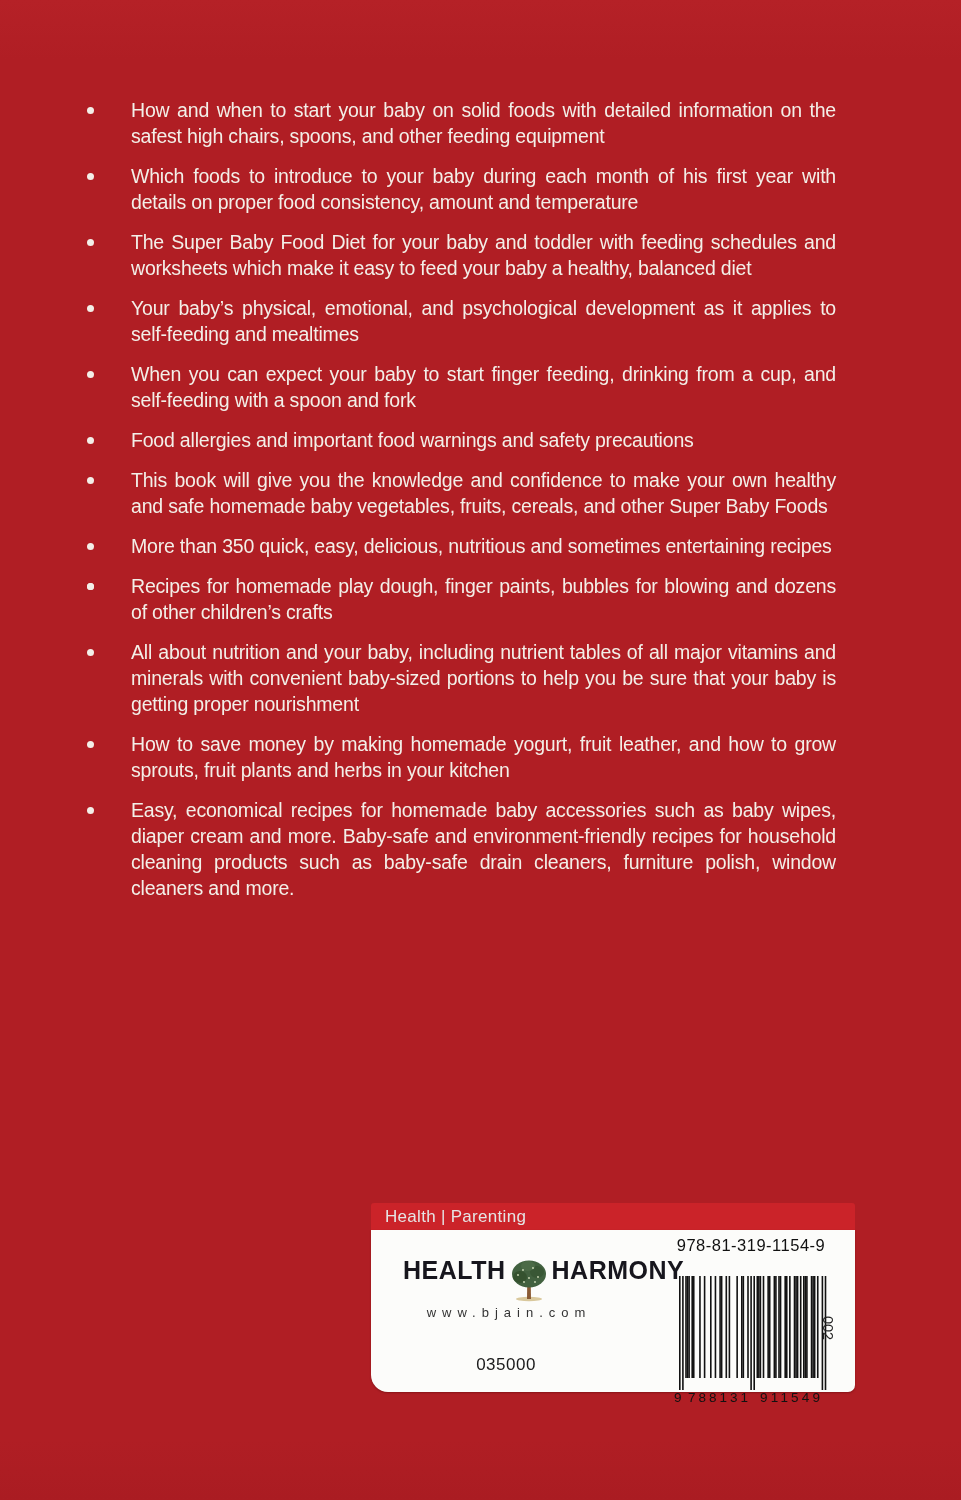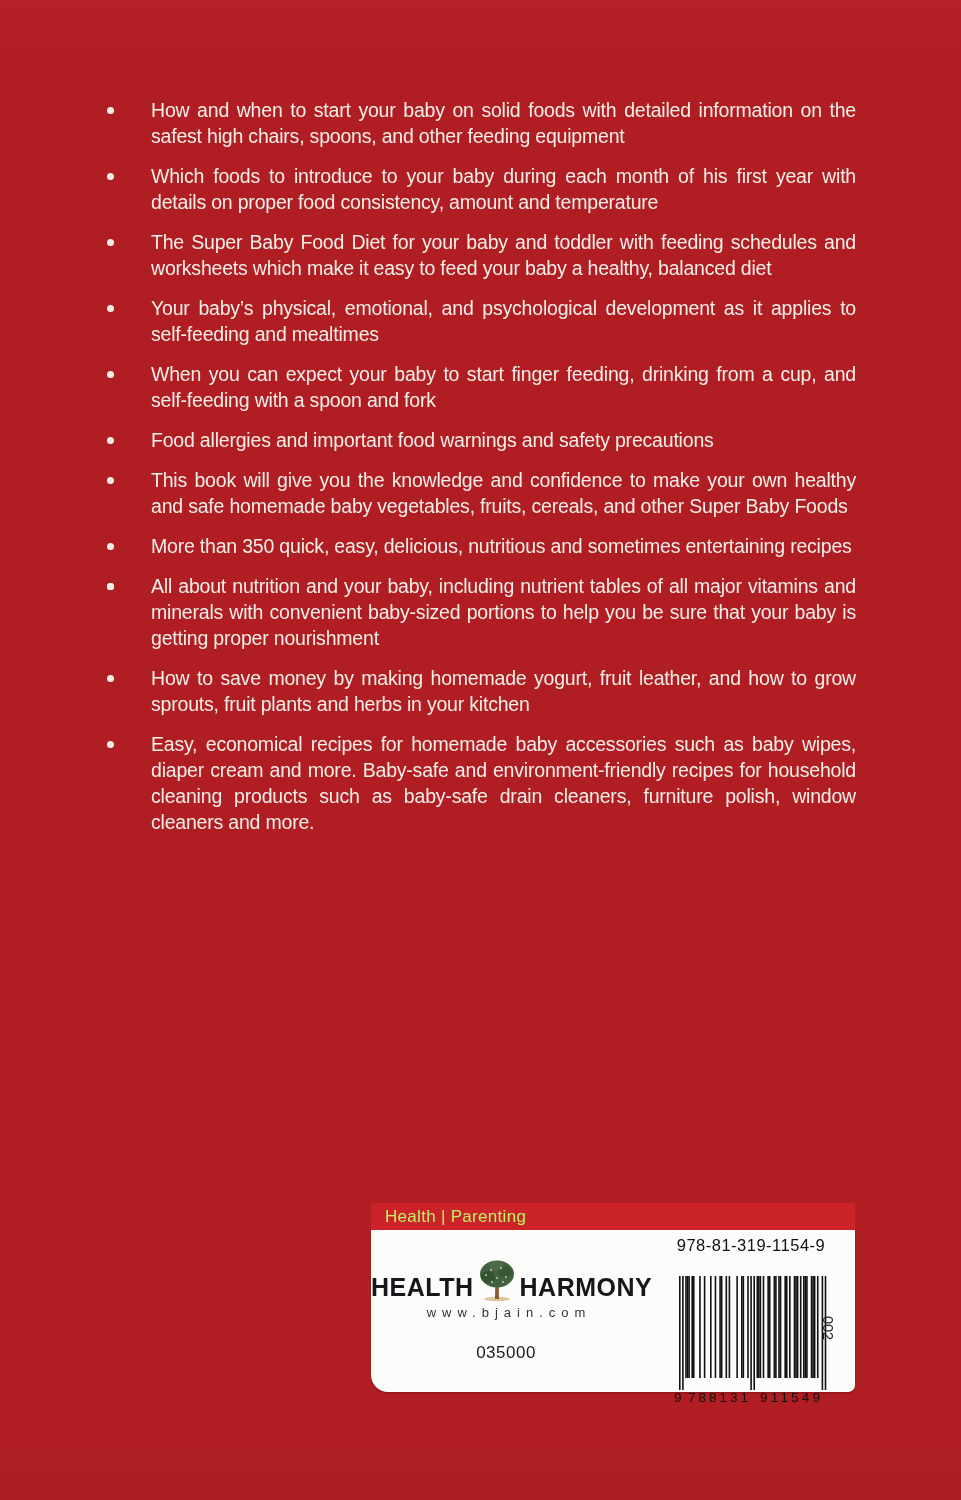--- a/index.html
+++ b/index.html
@@ -6,21 +6,21 @@
   body{
     width:961px;height:1500px;
     background:#b01e24;
     font-family:"Liberation Sans", sans-serif;
     overflow:hidden;
     position:relative;
   }
   .cover{position:absolute;inset:0;background:linear-gradient(180deg,#b52127 0%,#b01e24 4%,#b01e24 96%,#aa1c22 100%);}
   
   .bullet-list{
-    position:absolute;left:104px;top:97px;width:752px;
+    position:absolute;left:84px;top:97px;width:752px;
   }
   .bullet-item{
     position:relative;
     padding-left:47px;
     margin-bottom:14px;
     color:#f3efe8;
     font-size:19.5px;
     line-height:26px;
     letter-spacing:-0.2px;
     text-align:justify;
@@ -28,59 +28,60 @@
   .bullet-dot{
     position:absolute;left:3px;top:9.5px;
     width:7px;height:7px;border-radius:50%;
     background:#f3efe8;
   }
   
   .category-band{
     position:absolute;left:371px;top:1203px;width:484px;height:27px;
     background:#cb2329;
     border-radius:3px 3px 0 0;
-    color:#bef264;
+    color:#e5e5e5;
     font-size:17px;
     line-height:27px;
     padding-left:14px;
     box-sizing:border-box;
     letter-spacing:0.3px;
   }
   .publisher-label{
     position:absolute;left:371px;top:1230px;width:484px;height:162px;
     background:#fcfcfa;
     border-radius:0 0 7px 17px;
     box-shadow:0 1px 2px rgba(60,0,0,0.35);
   }
   .pub-block{
     position:absolute;left:0;top:28px;width:270px;
     text-align:center;
   }
   .logo-row{
-    display:inline-flex;align-items:flex-end;justify-content:center;
+    display:inline-flex;align-items:flex-start;justify-content:center;
     height:44px;
+    padding-left:32px;
   }
   .logo-word{
     color:#17161d;
     font-size:25px;
     font-weight:bold;
     letter-spacing:0.5px;
     line-height:1;
     padding-bottom:2px;
   }
   .tree{width:40px;height:44px;margin:0 3px;display:block;}
   .pub-site{
     margin-top:3px;
     color:#333333;
     font-size:13px;
     letter-spacing:6px;
     text-indent:6px;
   }
   .pub-code{
-    margin-top:23px;
+    margin-top:35px;
     color:#1a1a1a;
     font-size:17px;
     letter-spacing:0.5px;
   }
   .barcode-section{
     position:absolute;left:292px;top:6px;width:176px;
     text-align:center;
   }
   .isbn-number{
     color:#111111;
@@ -111,21 +112,21 @@
   <div class="bullet-list">
     <div class="bullet-item"><span class="bullet-dot"></span><span>How and when to start your baby on solid foods with detailed information on the safest high chairs, spoons, and other feeding equipment</span></div>
     <div class="bullet-item"><span class="bullet-dot"></span><span>Which foods to introduce to your baby during each month of his first year with details on proper food consistency, amount and temperature</span></div>
     <div class="bullet-item"><span class="bullet-dot"></span><span>The Super Baby Food Diet for your baby and toddler with feeding schedules and worksheets which make it easy to feed your baby a healthy, balanced diet</span></div>
     <div class="bullet-item"><span class="bullet-dot"></span><span>Your baby’s physical, emotional, and psychological development as it applies to self-feeding and mealtimes</span></div>
     <div class="bullet-item"><span class="bullet-dot"></span><span>When you can expect your baby to start finger feeding, drinking from a cup, and self-feeding with a spoon and fork</span></div>
     <div class="bullet-item"><span class="bullet-dot"></span><span>Food allergies and important food warnings and safety precautions</span></div>
     <div class="bullet-item"><span class="bullet-dot"></span><span>This book will give you the knowledge and confidence to make your own healthy and safe homemade baby vegetables, fruits, cereals, and other Super Baby Foods</span></div>
     <div class="bullet-item"><span class="bullet-dot"></span><span>More than 350 quick, easy, delicious, nutritious and sometimes entertaining recipes</span></div>
     <div class="bullet-item"><span class="bullet-dot"></span></div>
-    <div class="bullet-item"><span class="bullet-dot"></span></div>
+    <div class="bullet-item"><span class="bullet-dot"></span><span>Recipes for homemade play dough, finger paints, bubbles for blowing and dozens of other children’s crafts</span></div>
     <div class="bullet-item"><span class="bullet-dot"></span><span>All about nutrition and your baby, including nutrient tables of all major vitamins and minerals with convenient baby-sized portions to help you be sure that your baby is getting proper nourishment</span></div>
     <div class="bullet-item"><span class="bullet-dot"></span><span>How to save money by making homemade yogurt, fruit leather, and how to grow sprouts, fruit plants and herbs in your kitchen</span></div>
     <div class="bullet-item"><span class="bullet-dot"></span><span>Easy, economical recipes for homemade baby accessories such as baby wipes, diaper cream and more. Baby-safe and environment-friendly recipes for household cleaning products such as baby-safe drain cleaners, furniture polish, window cleaners and more.</span></div>
   </div>
 
   <div class="category-band">
     <span>Health | Parenting</span>
   </div>
 
   <div class="publisher-label">

